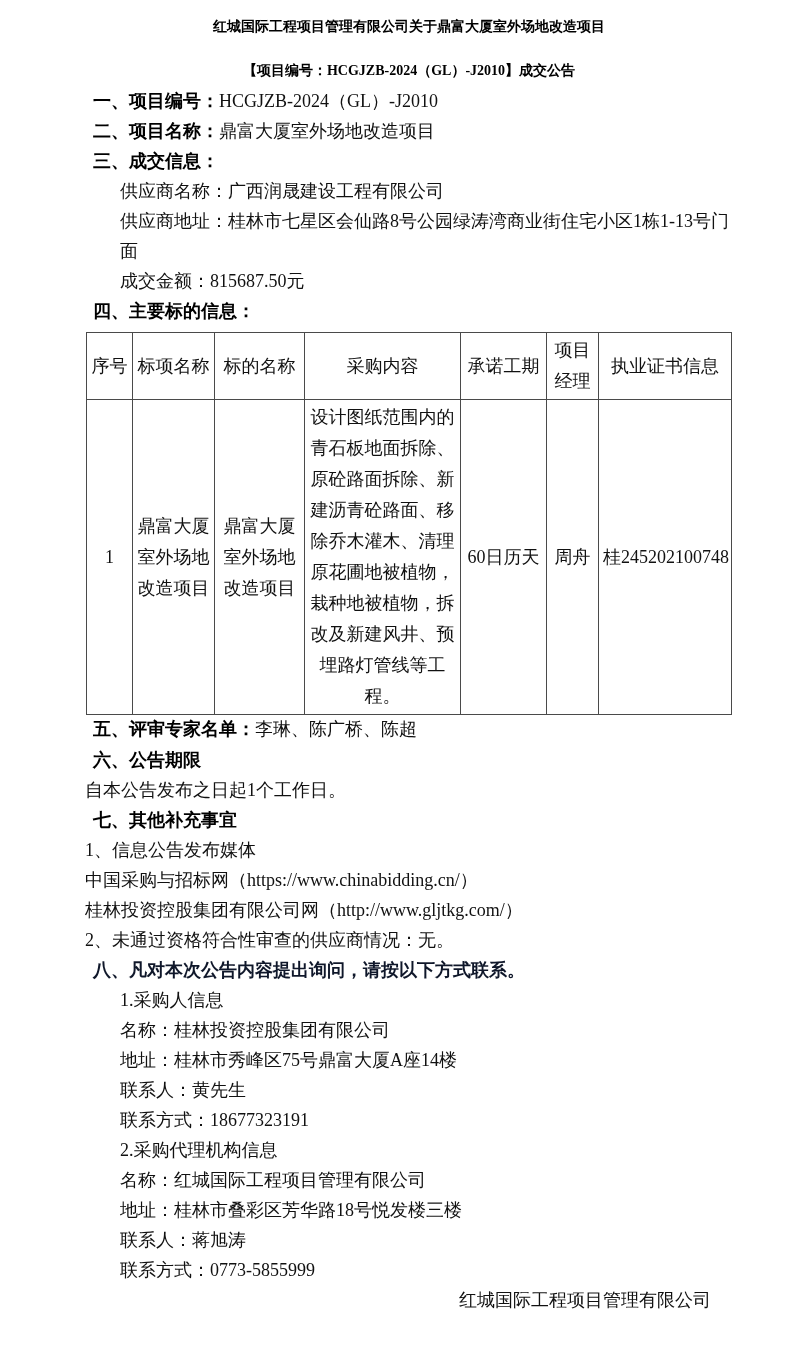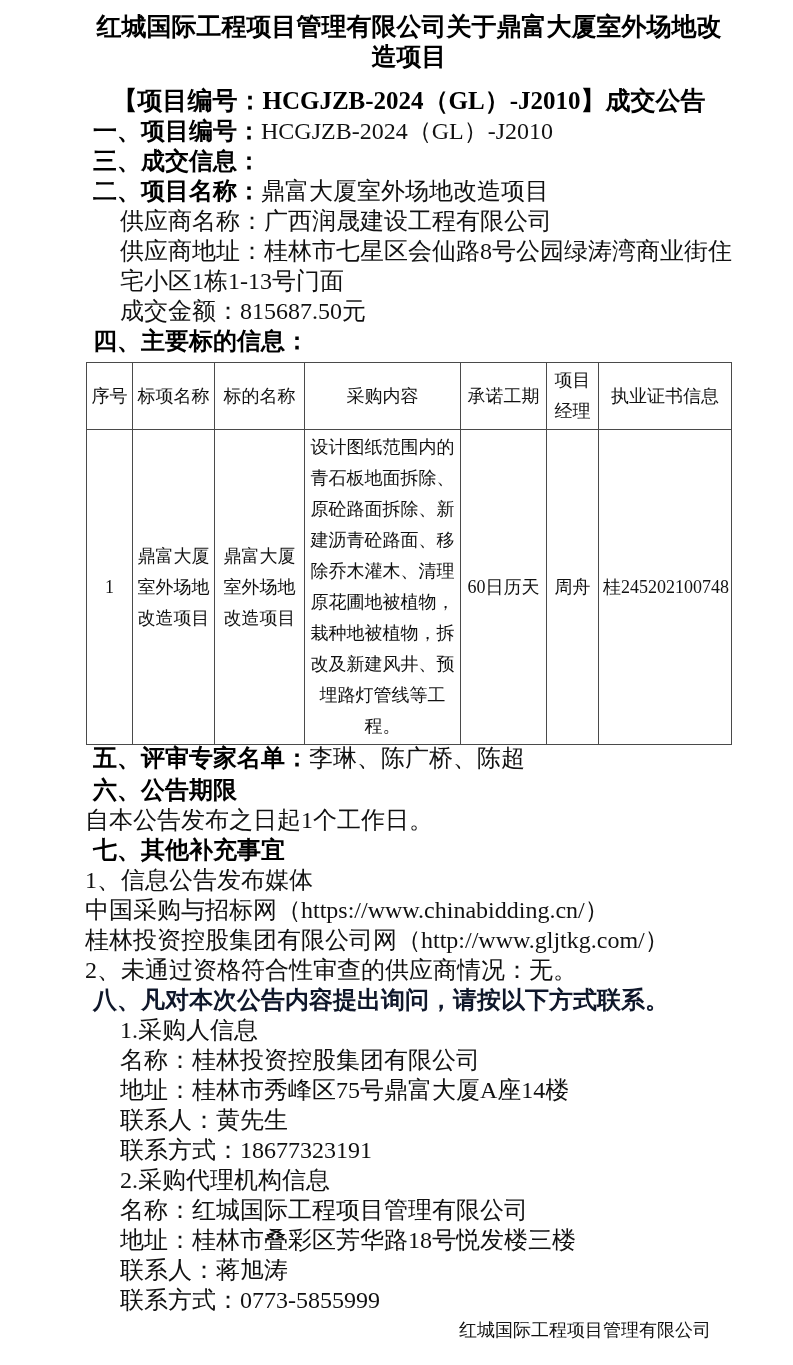--- a/index.html
+++ b/index.html
@@ -7,30 +7,30 @@
     width: 793px; height: 1365px;
     background: #ffffff;
     color: #111;
     font-family: "Liberation Serif", "DejaVu Serif", serif;
     overflow: hidden;
   }
   .doc { padding: 12px 60px 0 85px; width: 648px; }
 
   .title {
     text-align: center;
-    font-size: 25px;
+    font-size: 14px;
     font-weight: bold;
     color: #000;
     line-height: 30px;
     margin: 0;
   }
   .title.second { margin-top: 14px; }
 
   p.line {
-    font-size: 24px;
+    font-size: 18px;
     line-height: 30px;
     margin: 0;
   }
   .sec-h { padding-left: 8px; }
   .sec-h .lbl { font-weight: bold; color: #000; }
   .sec-h.allbold { font-weight: bold; color: #0f172a; }
   .indent { padding-left: 35px; }
 
   .mt5  { margin-top: 5px; }
   .mt4  { margin-top: 4px; }
@@ -78,23 +78,23 @@
 </head>
 <body>
 
 <div class="doc">
 
   <h1 class="title">红城国际工程项目管理有限公司关于鼎富大厦室外场地改造项目</h1>
   <h1 class="title second">【项目编号：HCGJZB-2024（GL）-J2010】成交公告</h1>
 
   <p class="line sec-h mt5"><span class="lbl">一、项目编号：</span><span>HCGJZB-2024（GL）-J2010</span></p>
 
+  <p class="line sec-h"><span class="lbl">二、项目名称：</span><span>鼎富大厦室外场地改造项目</span></p>
+
   <p class="line sec-h"><span class="lbl">三、成交信息：</span></p>
-
-  <p class="line sec-h"><span class="lbl">二、项目名称：</span><span>鼎富大厦室外场地改造项目</span></p>
   <p class="line indent mt5">供应商名称：广西润晟建设工程有限公司</p>
   <p class="line indent">供应商地址：桂林市七星区会仙路8号公园绿涛湾商业街住宅小区1栋1-13号门面</p>
   <p class="line indent">成交金额：815687.50元</p>
 
   <p class="line sec-h"><span class="lbl">四、主要标的信息：</span></p>
 
   <table class="bids">
     <colgroup>
       <col style="width:46px">
         <col style="width:82px">

